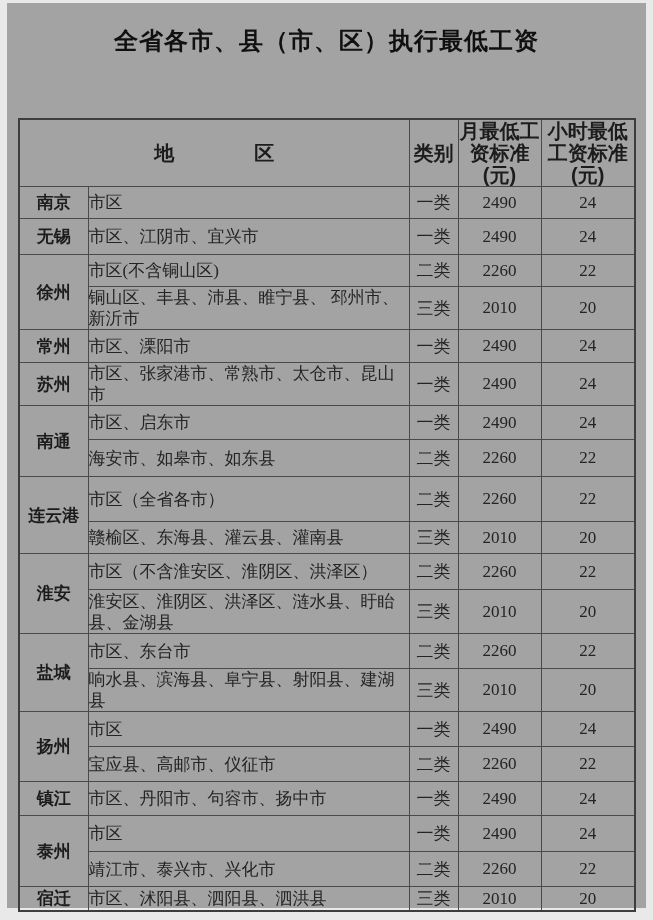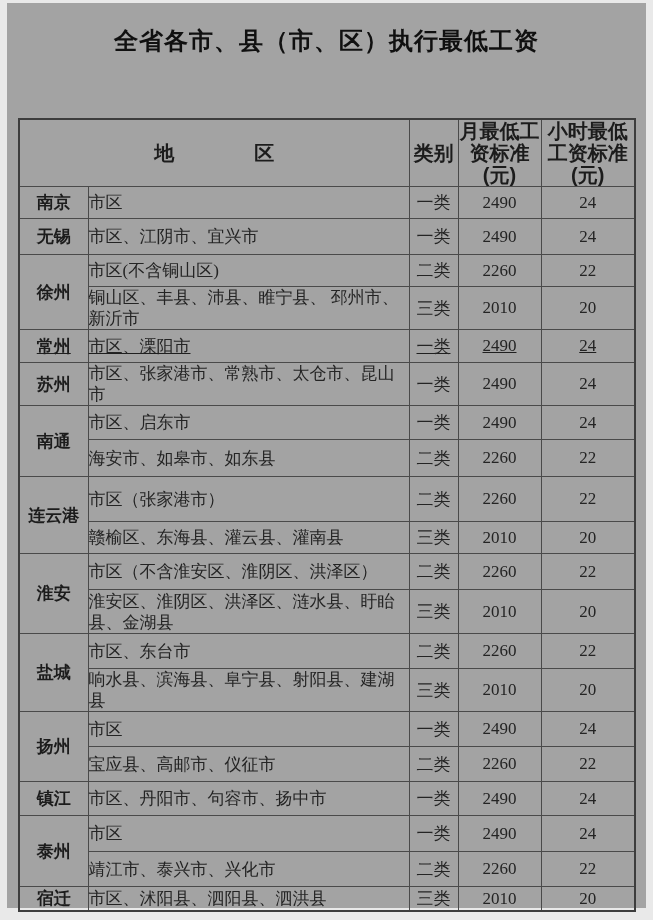--- a/index.html
+++ b/index.html
@@ -116,21 +116,21 @@
           <td class="val">二类</td>
           <td class="val">2260</td>
           <td class="val">22</td>
         </tr>
         <tr style="height: 34px;">
           <td class="region">铜山区、丰县、沛县、睢宁县、 邳州市、新沂市</td>
           <td class="val">三类</td>
           <td class="val">2010</td>
           <td class="val">20</td>
         </tr>
-        <tr style="height: 33px; text-decoration: underline;">
+        <tr style="height: 33px;">
           <td class="city">常州</td>
           <td class="region">市区、溧阳市</td>
           <td class="val">一类</td>
           <td class="val">2490</td>
           <td class="val">24</td>
         </tr>
         <tr style="height: 34px; margin-top: 13px;">
           <td class="city">苏州</td>
           <td class="region">市区、张家港市、常熟市、太仓市、昆山市</td>
           <td class="val">一类</td>
@@ -145,21 +145,21 @@
           <td class="val">24</td>
         </tr>
         <tr style="height: 37px;">
           <td class="region">海安市、如皋市、如东县</td>
           <td class="val">二类</td>
           <td class="val">2260</td>
           <td class="val">22</td>
         </tr>
         <tr style="height: 45px;">
           <td class="city" rowspan="2">连云港</td>
-          <td class="region">市区（张家港市）</td>
+          <td class="region">市区（全省各市）</td>
           <td class="val">二类</td>
           <td class="val">2260</td>
           <td class="val">22</td>
         </tr>
         <tr style="height: 32px;">
           <td class="region">赣榆区、东海县、灌云县、灌南县</td>
           <td class="val">三类</td>
           <td class="val">2010</td>
           <td class="val">20</td>
         </tr>

